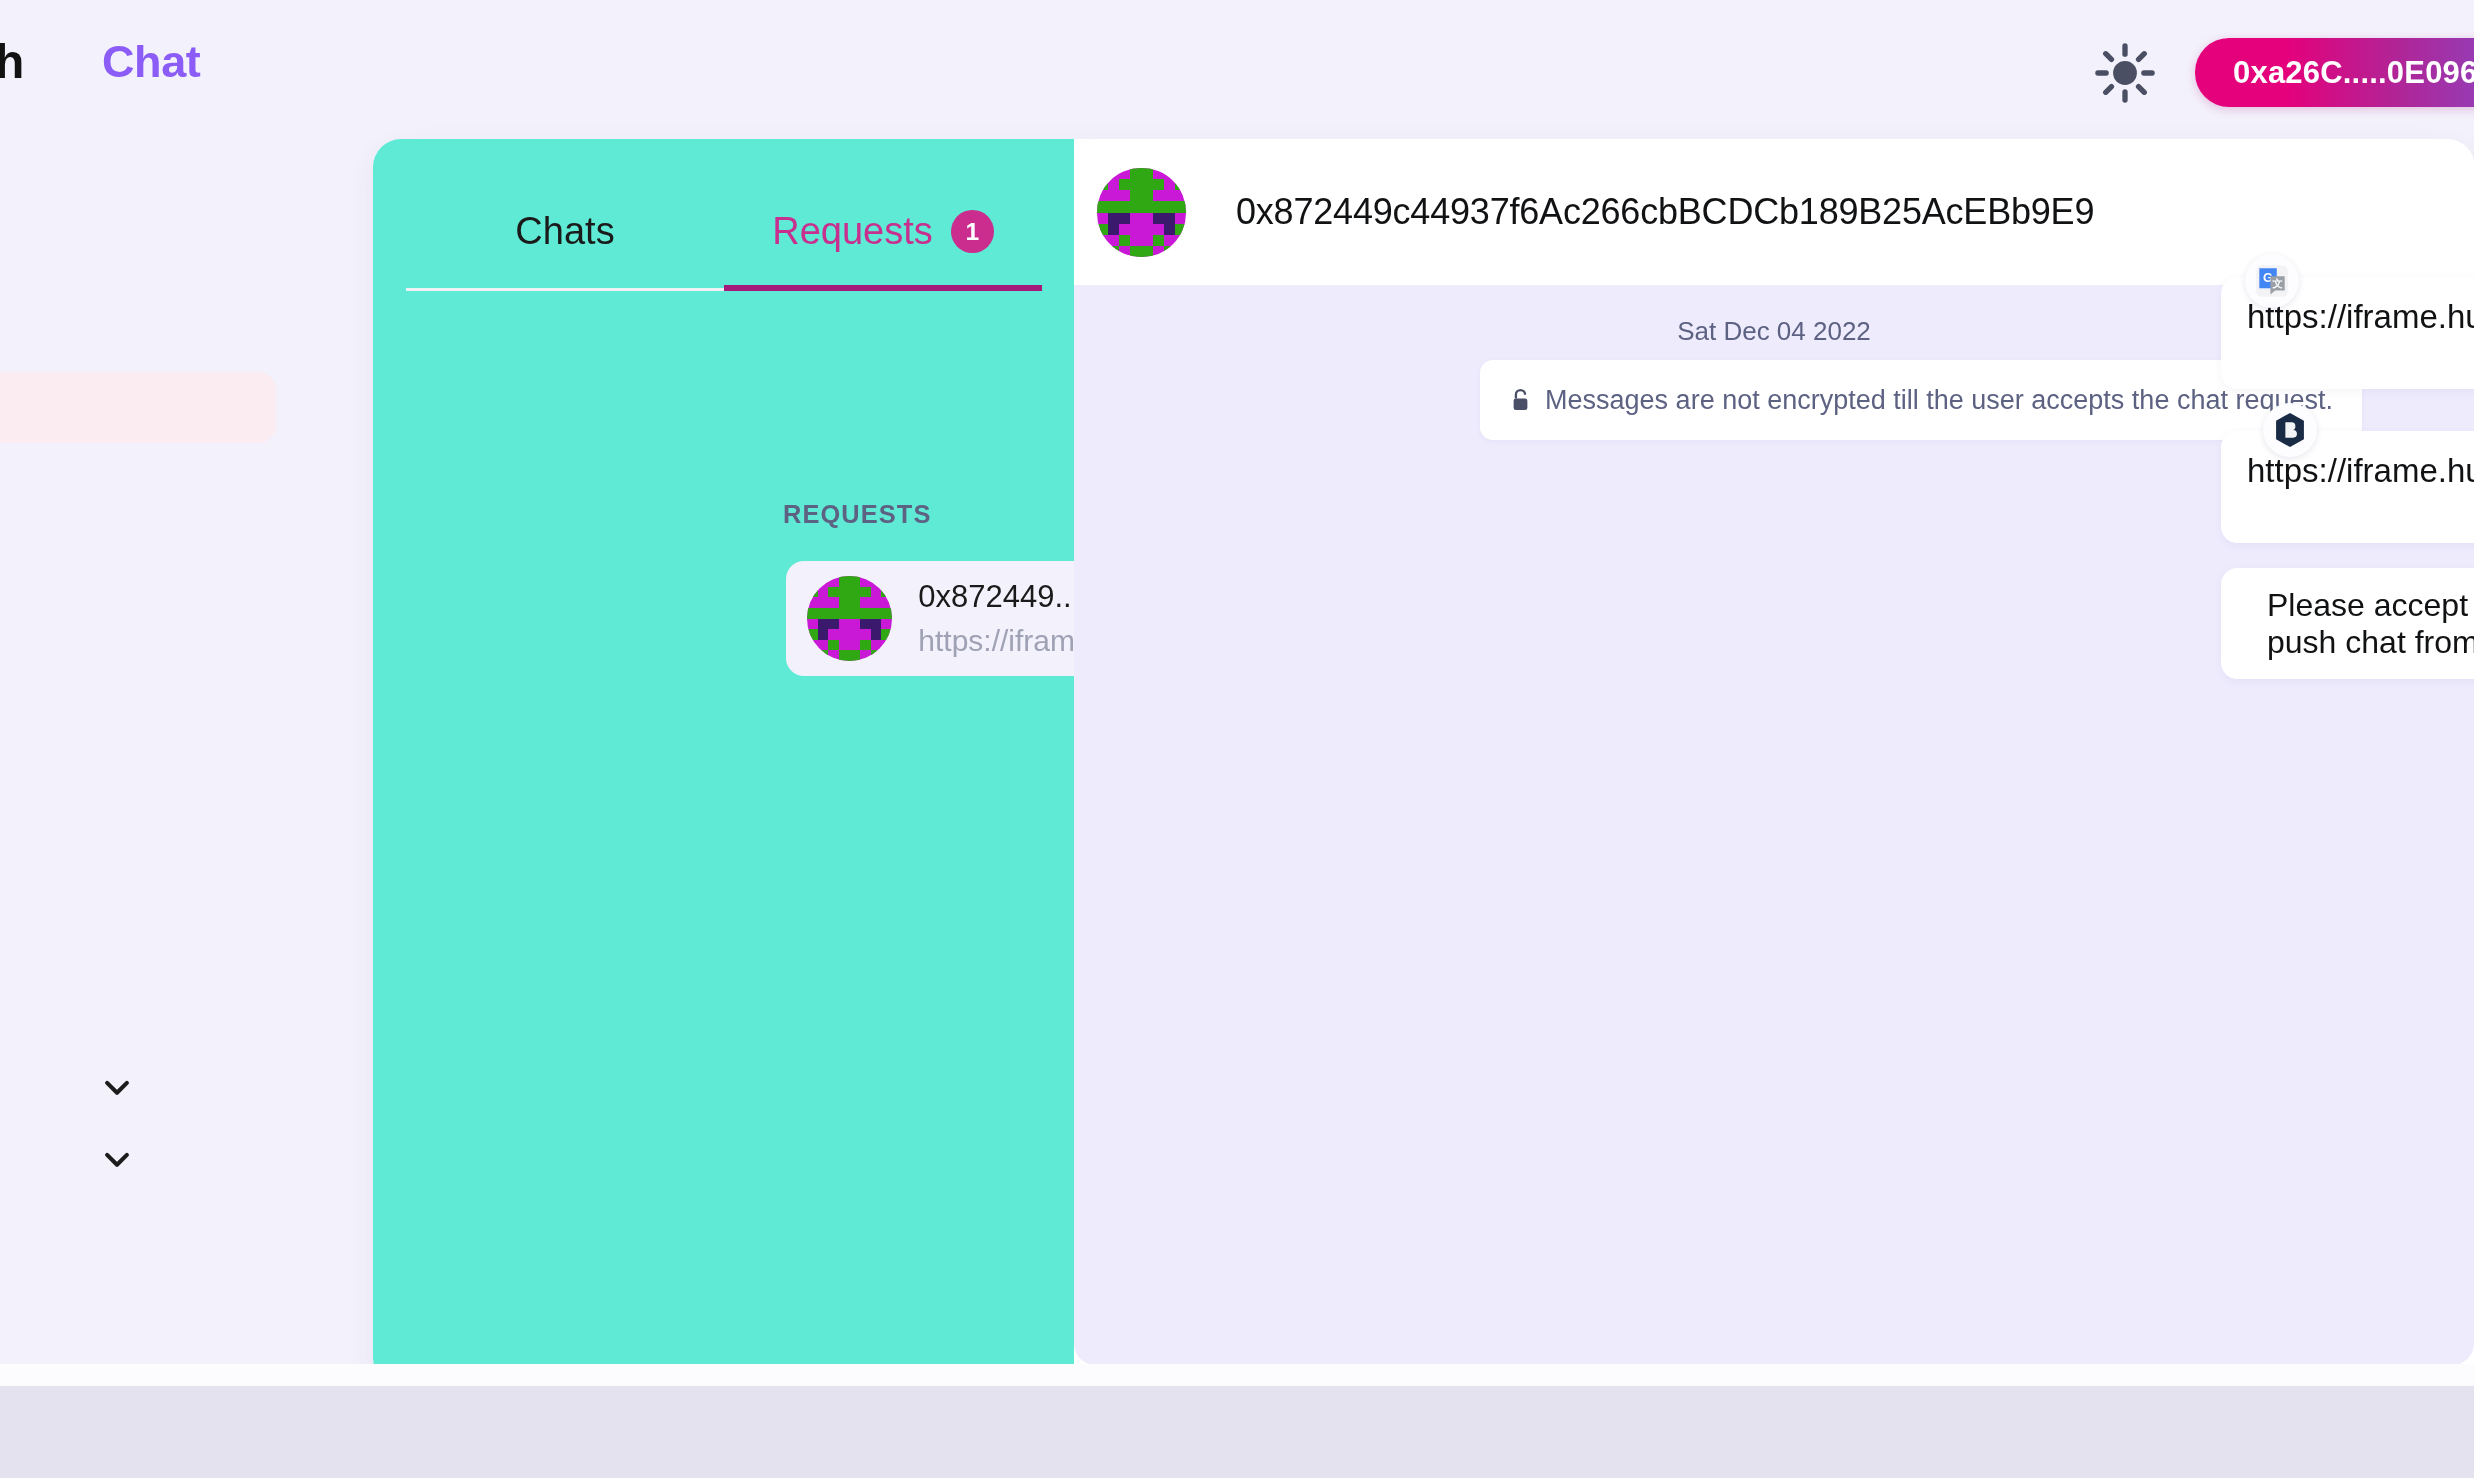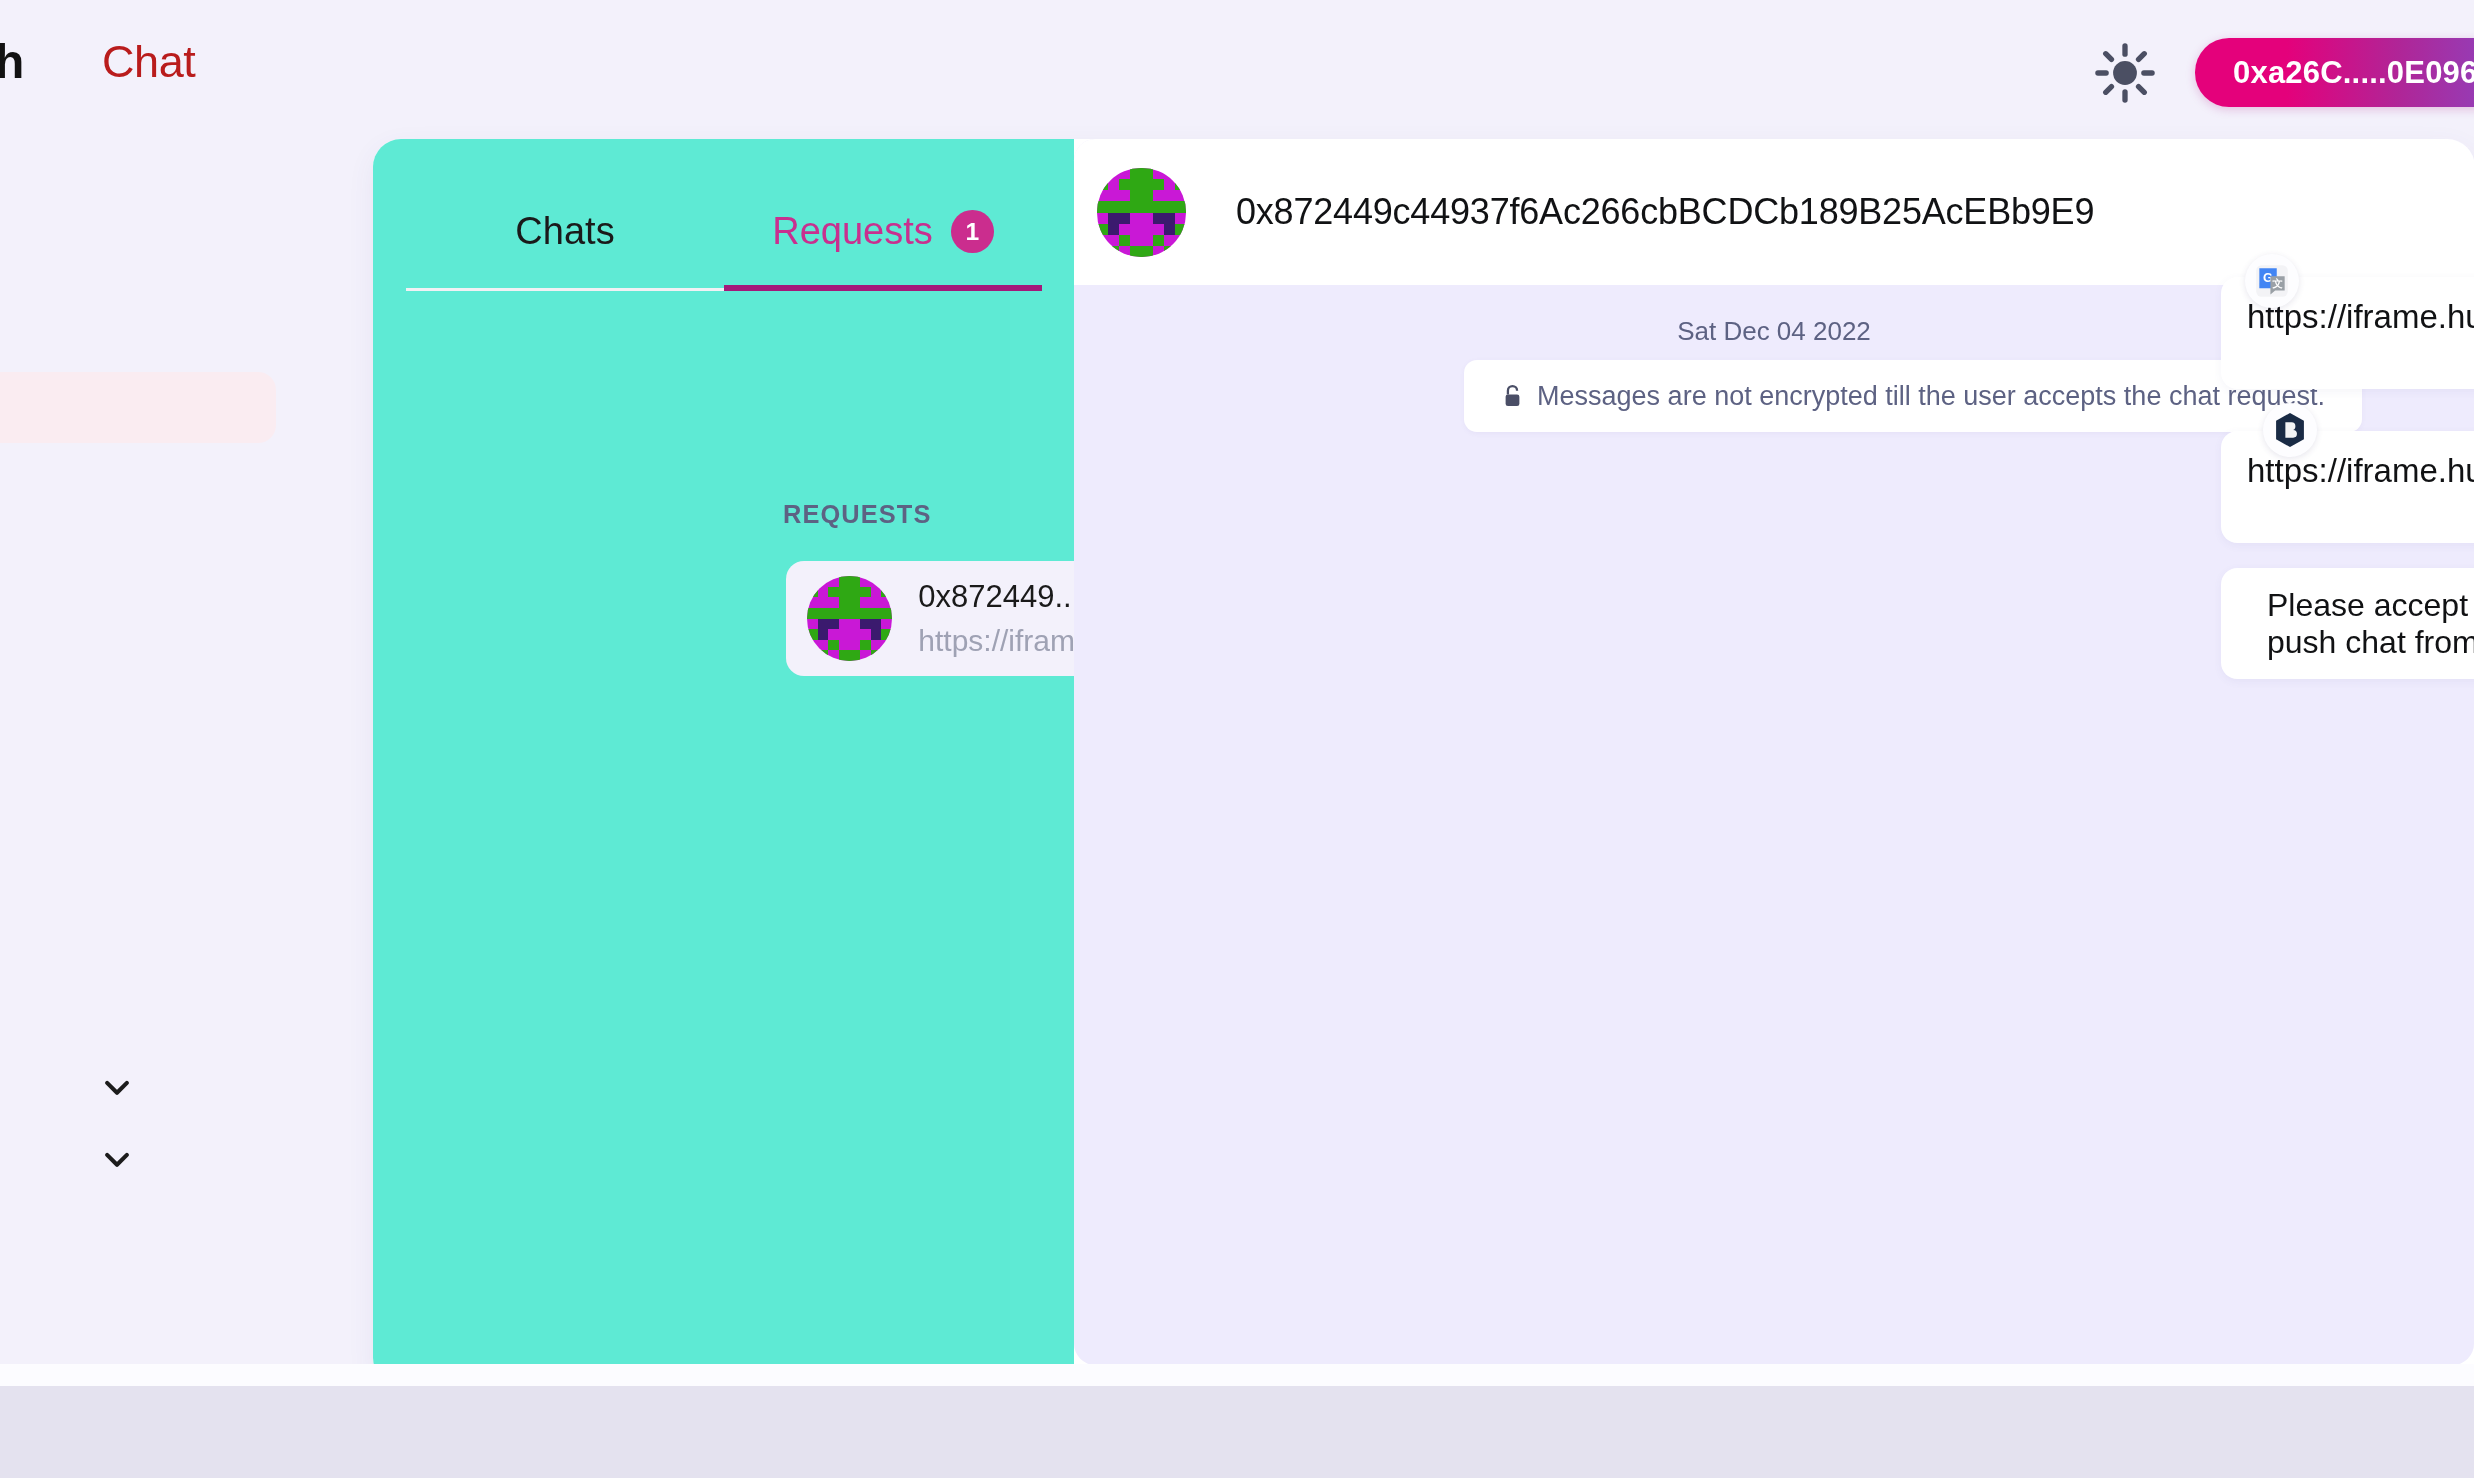--- a/index.html
+++ b/index.html
@@ -12,21 +12,21 @@
   #root { position:relative; width:2475px; height:1478px; background:#F3F1FB; }
 
   
   .topbar { position:absolute; left:0; top:0; width:2475px; height:134px; }
   .brand {
     position:absolute; left:-31px; top:34px;
     font-size:48px; font-weight:700; color:#121212; letter-spacing:-0.8px;
   }
   .page-title {
     position:absolute; left:102px; top:36px;
-    font-size:45px; font-weight:400; color:#b91c1c; letter-spacing:-0.4px;
+    font-size:45px; font-weight:700; color:#8b5cf6; letter-spacing:-0.4px;
   }
   .sun-icon { position:absolute; left:2093px; top:41px; width:64px; height:64px; }
   .wallet-pill {
     position:absolute; left:2195px; top:38px; width:328px; height:69px;
     border-radius:34px;
     background:linear-gradient(90deg,#E4017B 0%, #E4017B 28%, #B02597 62%, #8948C4 100%);
     display:flex; align-items:center; padding-left:38px;
     color:#fff; font-size:31px; font-weight:700; letter-spacing:0.2px;
     white-space:nowrap; overflow:hidden;
     box-shadow:0 2.5px 9.8px rgba(180,40,140,0.25);
@@ -106,23 +106,23 @@
   }
   .chat-header .avatar { width:89px; height:89px; border-radius:44px; flex:0 0 89px; }
   .chat-addr { margin-left:34px; font-size:36px; color:#111214; letter-spacing:-0.2px; }
 
   .chat-body { position:absolute; left:0; top:146px; width:1400px; height:1080px; }
   .date-sep {
     position:absolute; left:0; top:31px; width:1400px; text-align:center;
     font-size:26px; color:#5D6283;
   }
   .enc-notice {
-    position:absolute; right:112px; top:75px; height:72px;
+    position:absolute; right:112px; top:75px; height:80px;
     background:#fff; border-radius:13px;
-    display:flex; align-items:center; padding:0 37px;
+    display:flex; align-items:center; padding:0 29px;
     font-size:27px; color:#5D6283; white-space:nowrap;
     box-shadow:0 1.6px 4.9px rgba(90,80,150,0.05);
   }
   .unlock-icon { margin-right:13px; display:flex; }
 
   .bubble {
     position:absolute; background:#fff; border-radius:16.4px;
     box-shadow:0 2.5px 8.2px rgba(90,80,150,0.06);
     padding:21.3px 26px 14.8px 26px;
   }

